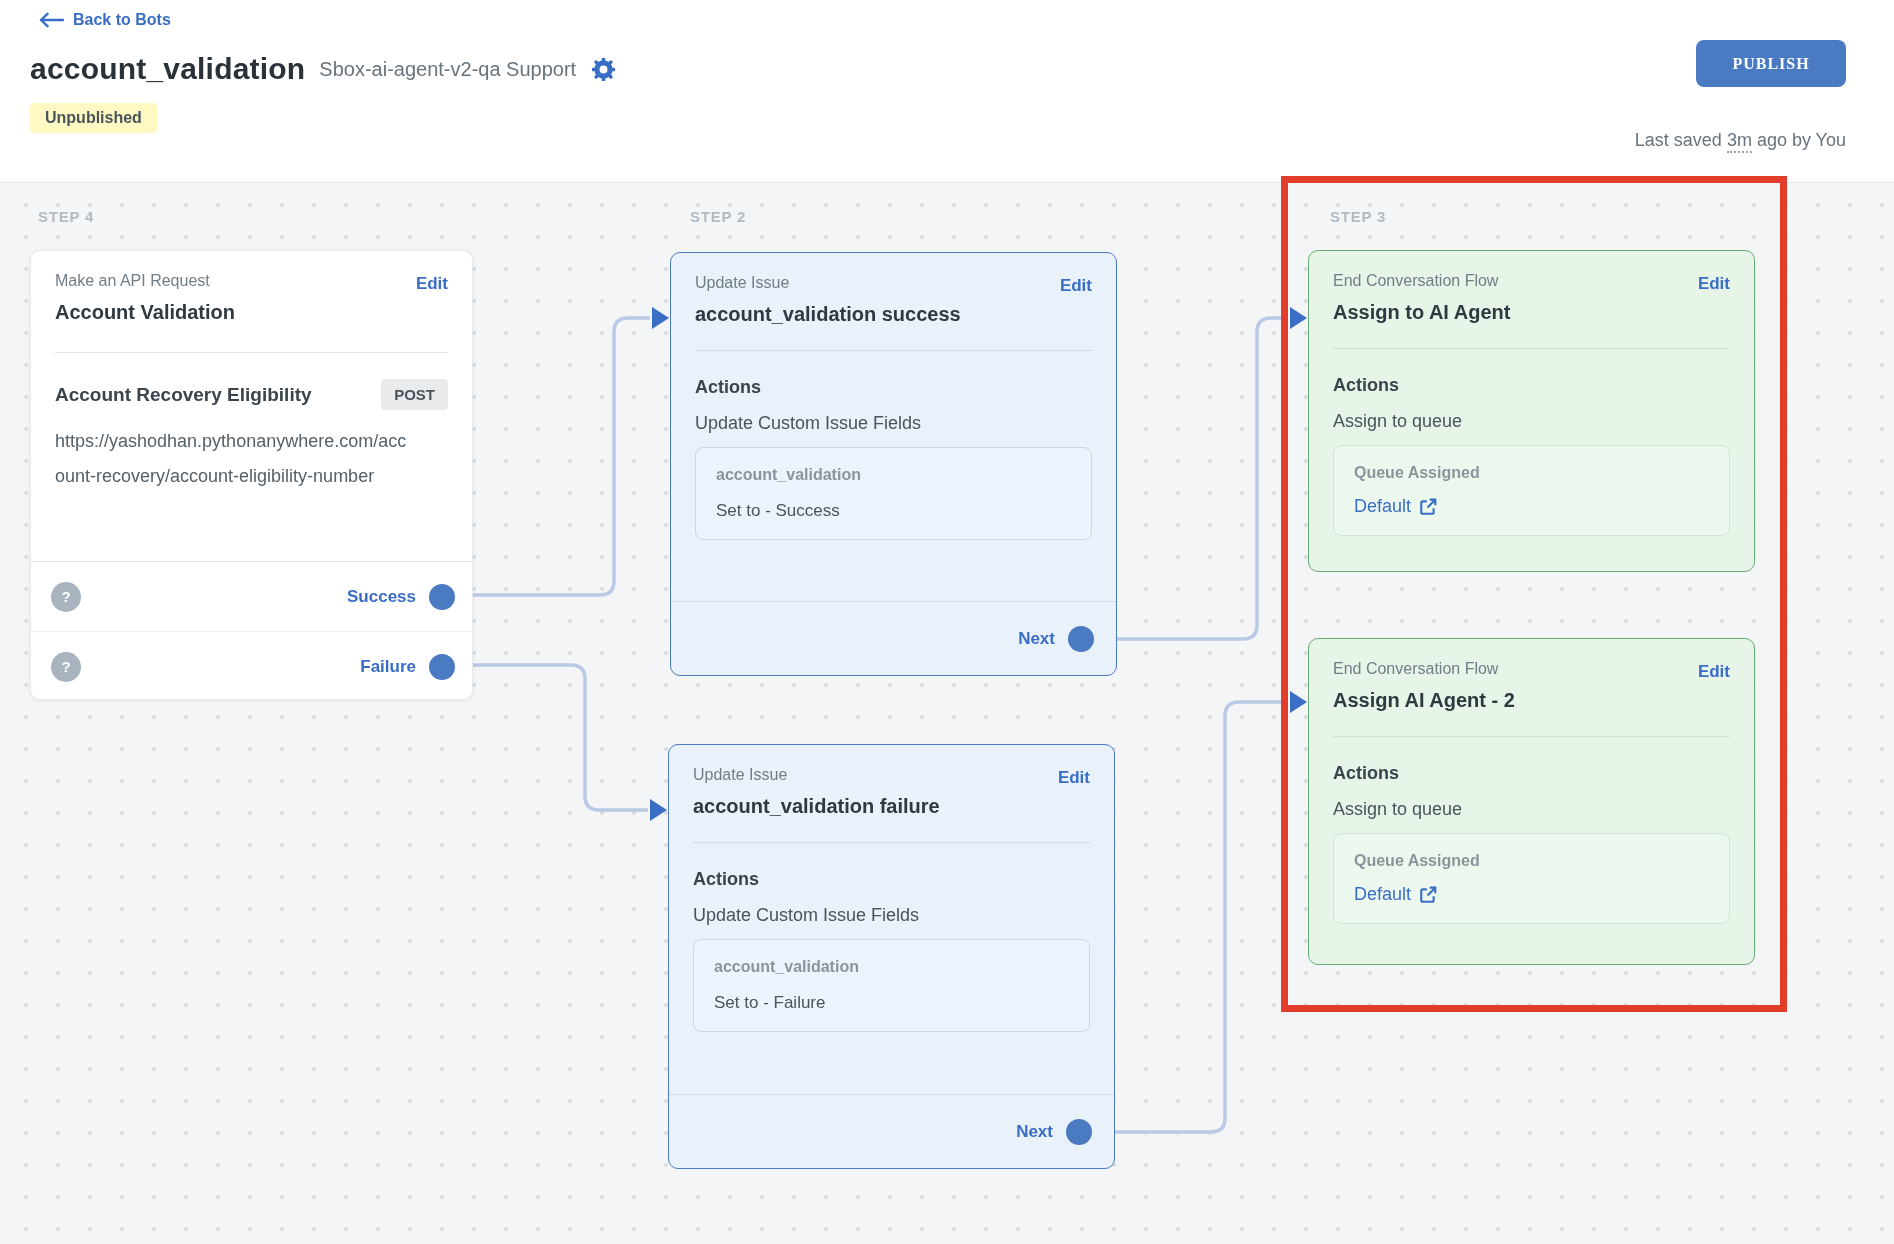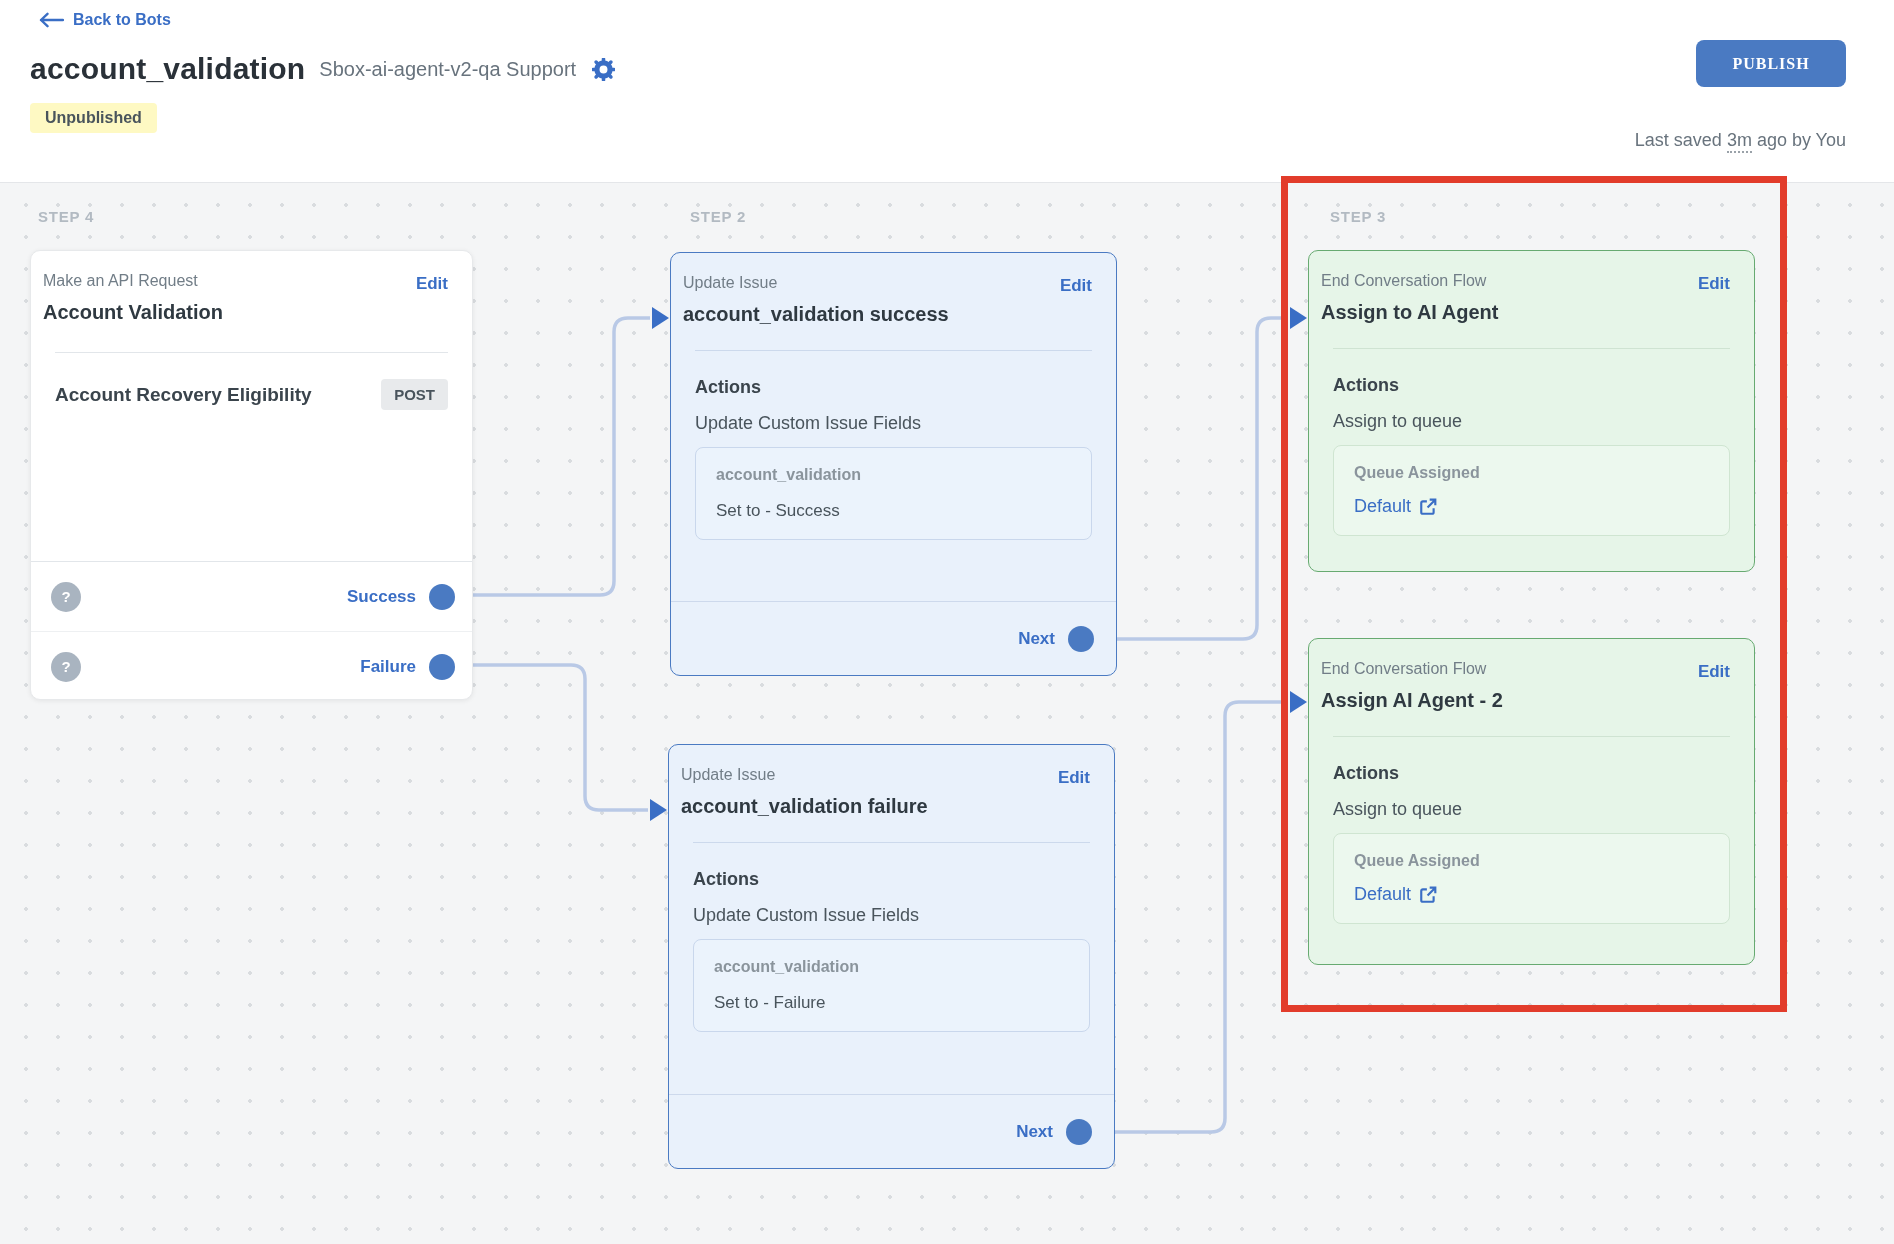--- a/index.html
+++ b/index.html
@@ -30,21 +30,21 @@
   .steplabel{position:absolute;font-size:15px;font-weight:bold;letter-spacing:.8px;color:var(--light)}
   svg.wires{position:absolute;left:0;top:0;width:1894px;height:1061px;pointer-events:none}
   .wire{fill:none;stroke:var(--wire);stroke-width:3.5}
   .arrowhead{fill:var(--accent)}
 
   .card{position:absolute;border-radius:10px}
   .card-white{background:#fff;border:1px solid #e7e9eb;box-shadow:0 1px 5px rgba(0,0,0,.07)}
   .card-blue{background:var(--blue-bg);border:1px solid var(--blue-br)}
   .card-green{background:var(--green-bg);border:1px solid var(--green-br)}
 
-  .head{padding:21px 12px 0;position:relative}
+  .head{padding:21px 24px 0;position:relative}
   .typelabel{font-size:16px;color:#717d87}
   .cardtitle{font-size:20px;font-weight:bold;color:var(--dark);margin-top:11px}
   .editlink{position:absolute;right:24px;top:23px;font-size:17px;font-weight:bold;color:var(--accent);text-decoration:none;cursor:pointer}
   .sep{border-top:1px solid #e2e6ea;margin:0 24px}
   .card-blue .sep{border-color:#ccd9ec}
   .card-green .sep{border-color:#cfe3d2}
 
   
   .c1-head{height:101px}
   .req{height:208px;padding:26px 24px 0}
@@ -128,20 +128,21 @@
       <div class="typelabel">Make an API Request</div>
       <a class="editlink">Edit</a>
       <div class="cardtitle">Account Validation</div>
     </div>
     <div class="sep"></div>
     <div class="req">
       <div class="reqrow">
         <span class="reqname">Account Recovery Eligibility</span>
         <span class="method">POST</span>
       </div>
+      <div class="url">https://yashodhan.pythonanywhere.com/account-recovery/account-eligibility-number</div>
     </div>
     <div class="portrow first">
       <span class="help">?</span>
       <span class="portlabel">Success</span>
       <span class="dot"></span>
     </div>
     <div class="portrow">
       <span class="help">?</span>
       <span class="portlabel">Failure</span>
       <span class="dot"></span>

